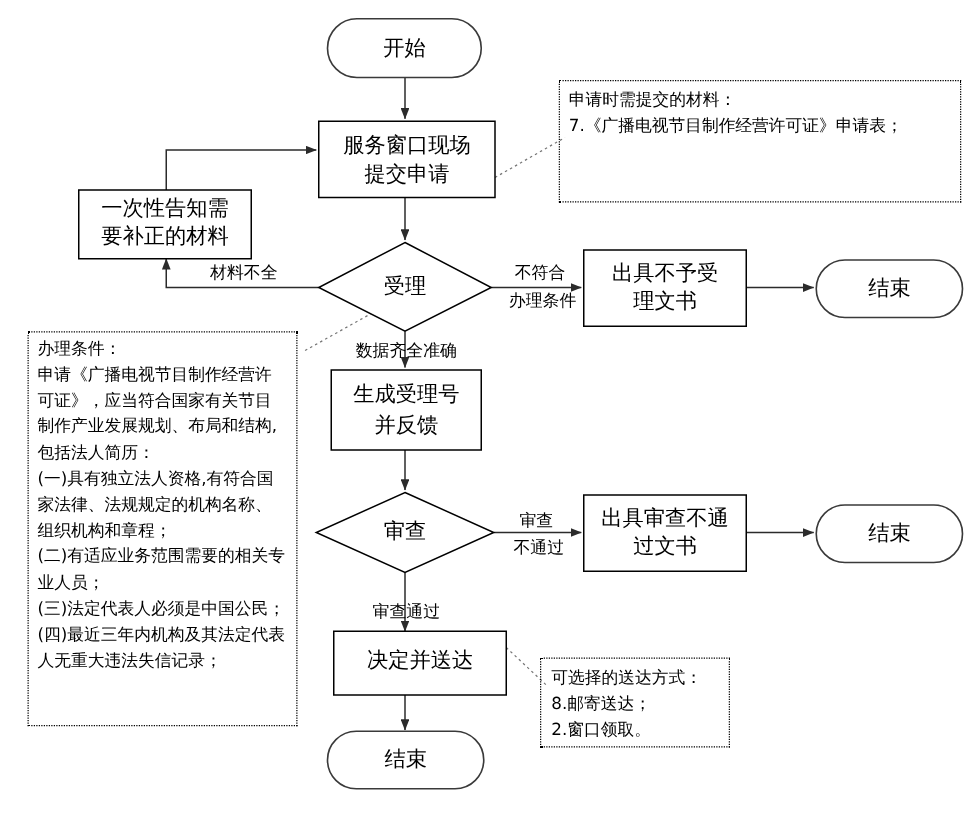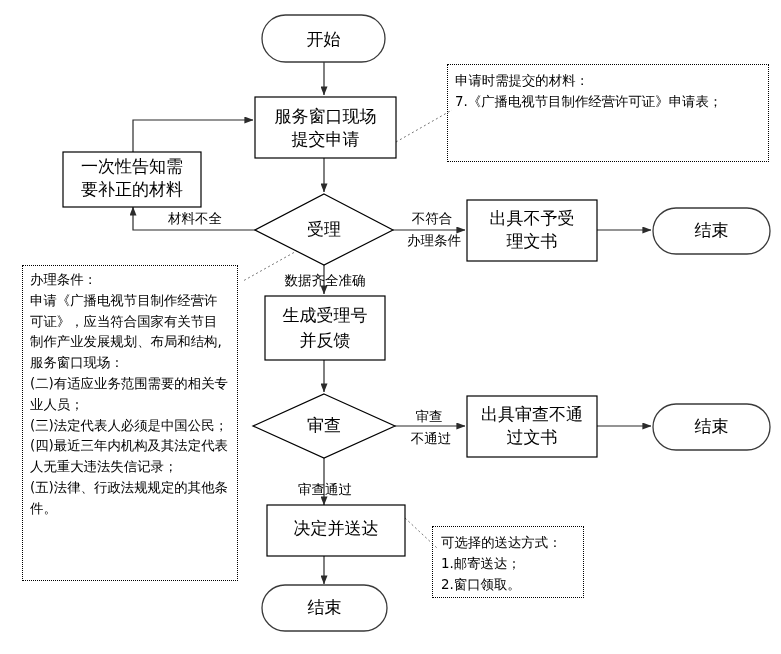--- a/index.html
+++ b/index.html
@@ -194,26 +194,26 @@
     <text class="edge-text" x="325" y="490">审查通过</text>
   </svg>
 
   <div class="note-box note-text" style="left:447px; top:64px; width:322px; height:98px; border:1px dotted #000; padding:5px 7px;">
     <p>申请时需提交的材料：</p>
     <p>7.《广播电视节目制作经营许可证》申请表；</p>
   </div>
 
   <div class="note-box note-text" style="left:4px; top:265px; width:216px; height:316px; border:1px dotted #000; padding:4px 7px; line-height:20.8px;margin-left:18px;">
     <p>办理条件：</p>
-    <p>申请《广播电视节目制作经营许可证》，应当符合国家有关节目制作产业发展规划、布局和结构,服务窗口现场：</p>
+    <p>申请《广播电视节目制作经营许可证》，应当符合国家有关节目制作产业发展规划、布局和结构,包括法人简历：</p>
+    <p>(一)具有独立法人资格,有符合国家法律、法规规定的机构名称、组织机构和章程；</p>
     <p>(二)有适应业务范围需要的相关专业人员；</p>
     <p>(三)法定代表人必须是中国公民；</p>
     <p>(四)最近三年内机构及其法定代表人无重大违法失信记录；</p>
-    <p>(五)法律、行政法规规定的其他条件。</p>
   </div>
 
   <div class="note-box note-text" style="left:432px; top:526px; width:152px; height:72px; border:1px dotted #000; padding:5px 8px;">
     <p>可选择的送达方式：</p>
-    <p>1.邮寄送达；</p>
+    <p>8.邮寄送达；</p>
     <p>2.窗口领取。</p>
   </div>
 
 </div>
 
 </body></html>

